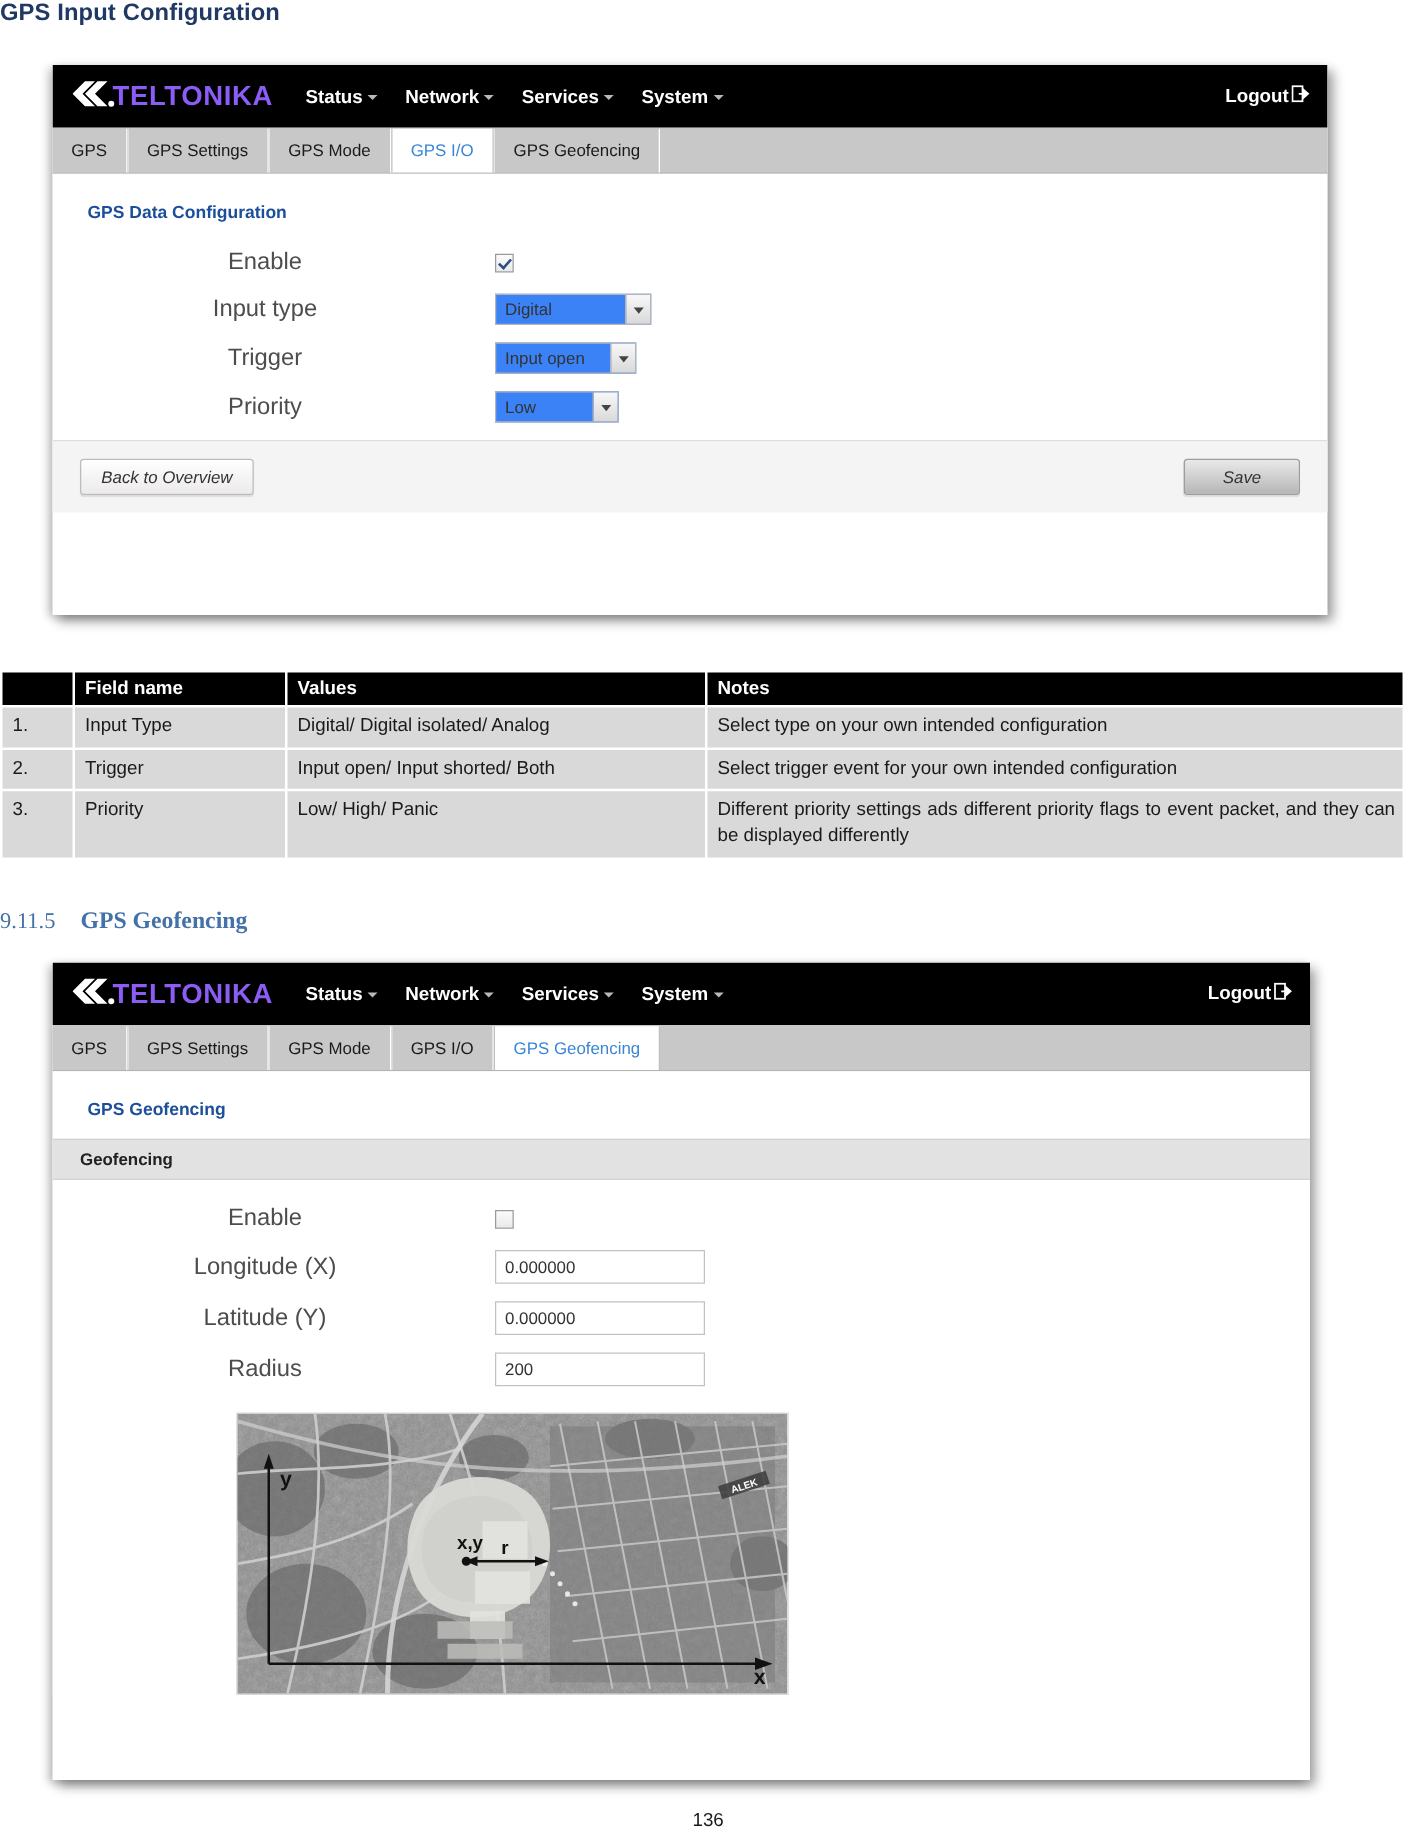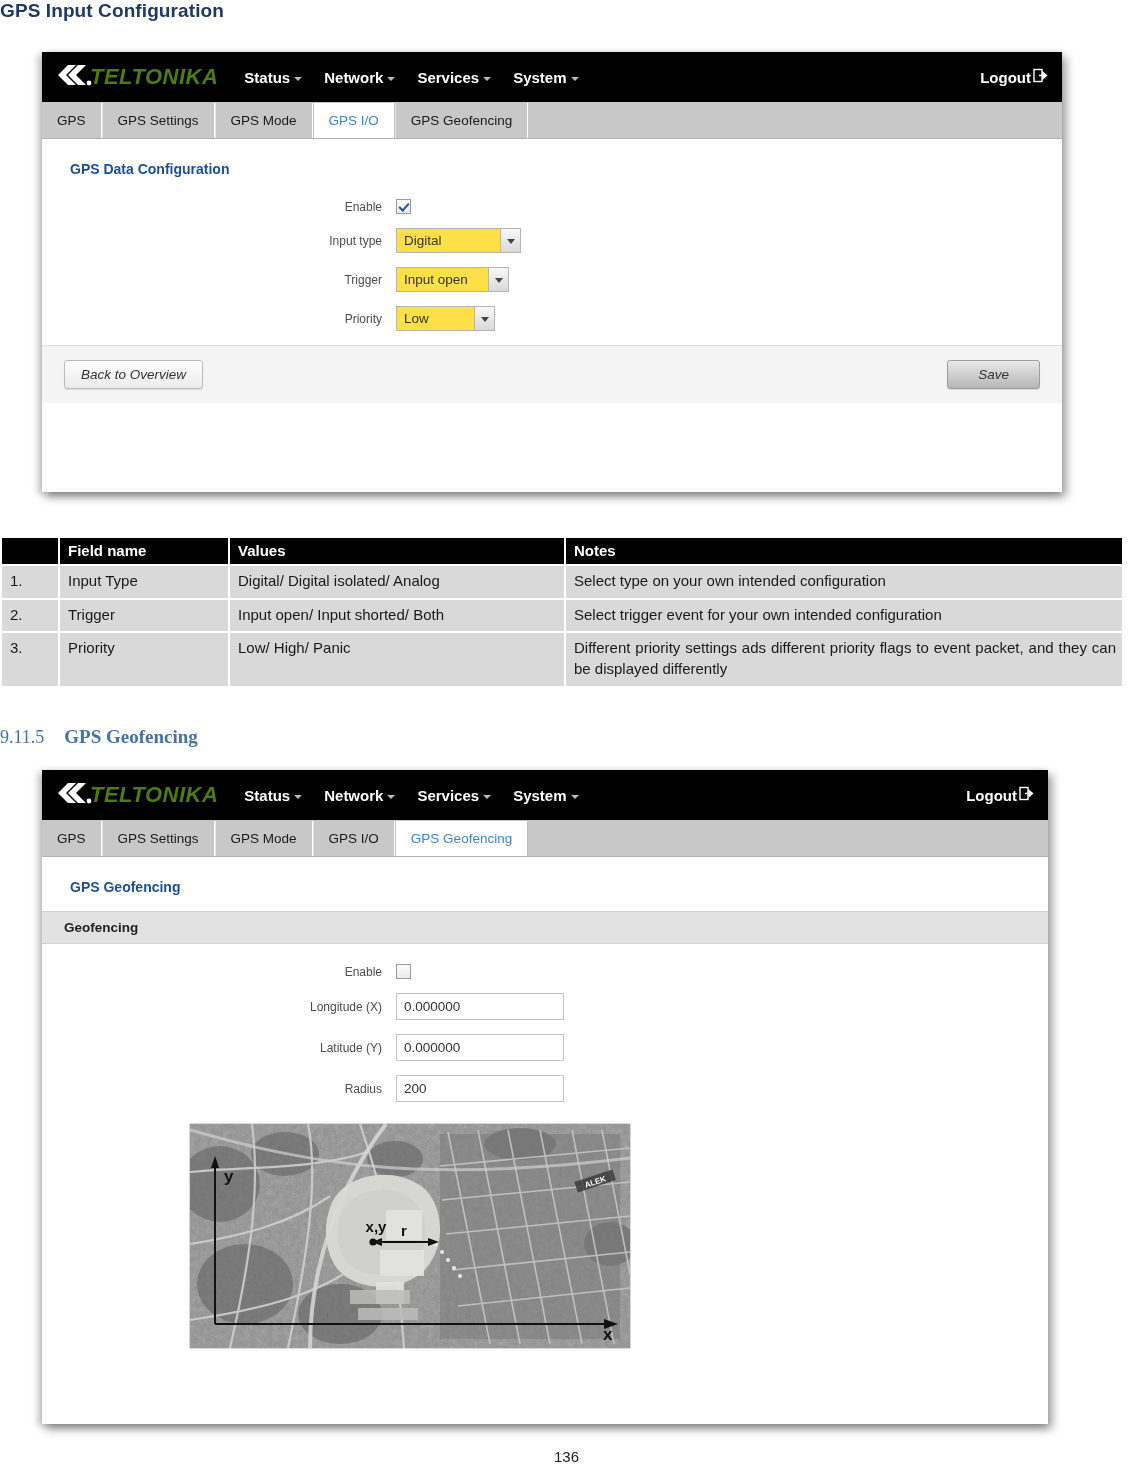--- a/index.html
+++ b/index.html
@@ -66,22 +66,21 @@
     align-items: center;
   }
   .logo {
     display: flex;
     align-items: center;
     margin-left: 16px;
     height: 100%;
   }
   .logo .chev { display: block; }
   .logo .wordmark {
-    color: #4d7c0f;
-    font-style: italic;
+    color: #8b5cf6;
     font-weight: bold;
     font-size: 22px;
     letter-spacing: 0.5px;
     margin-left: -2px;
   }
   .nav-items {
     display: flex;
     align-items: center;
     margin-left: 26px;
   }
@@ -172,23 +171,23 @@
 
   
   .form-area { padding-top: 12px; }
   .form-row {
     display: flex;
     align-items: center;
     margin-bottom: 14px;
   }
   .form-label {
     width: 340px;
-    text-align: right;
+    text-align: center;
     padding-right: 14px;
-    font-size: 12px;
+    font-size: 19px;
     color: #4d4d4d;
     white-space: nowrap;
   }
 
   
   .checkbox {
     width: 15px;
     height: 15px;
     border: 1px solid #9a9a9a;
     background: linear-gradient(#fbfbfb, #eaeaea);
@@ -208,21 +207,21 @@
     border-width: 0 2px 2px 0;
     transform: rotate(42deg);
   }
 
   
   .select {
     display: inline-flex;
     align-items: stretch;
     height: 25px;
     border: 1px solid #b5b5b5;
-    background: #fde047;
+    background: #3b82f6;
     box-sizing: border-box;
     cursor: pointer;
   }
   .select .val {
     flex: 1;
     padding: 0 8px 0 7px;
     font-size: 13.5px;
     color: #333333;
     line-height: 23px;
     white-space: nowrap;

